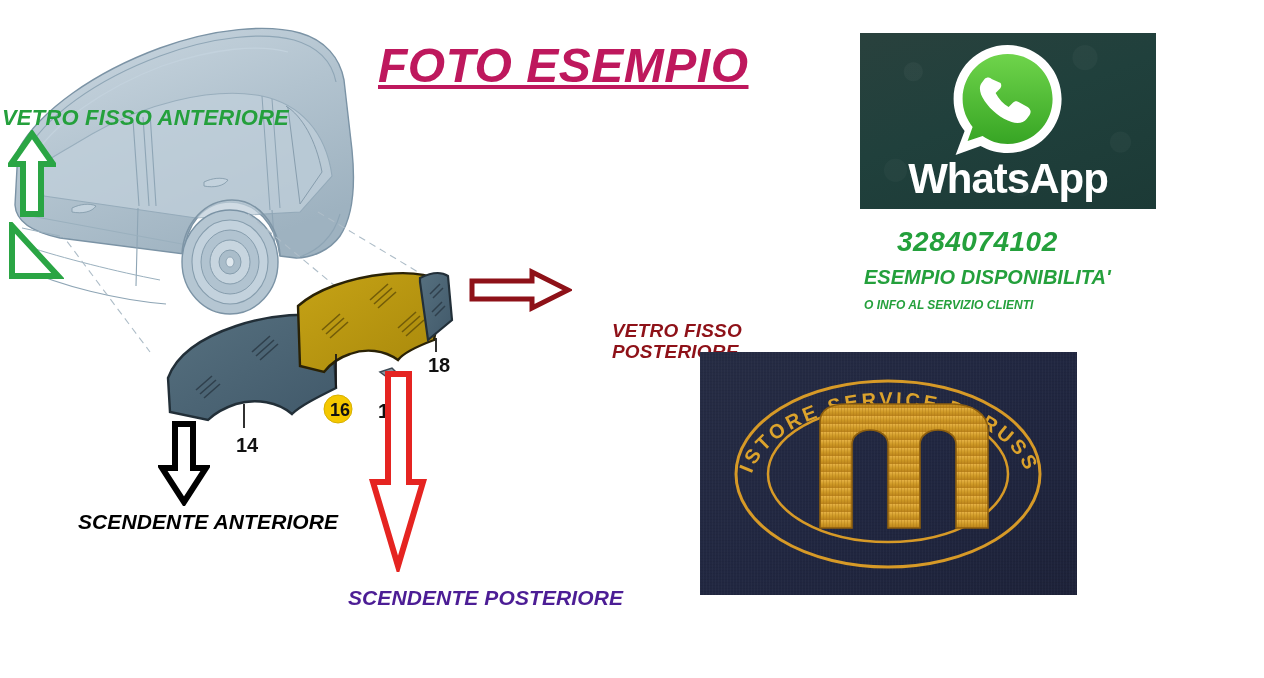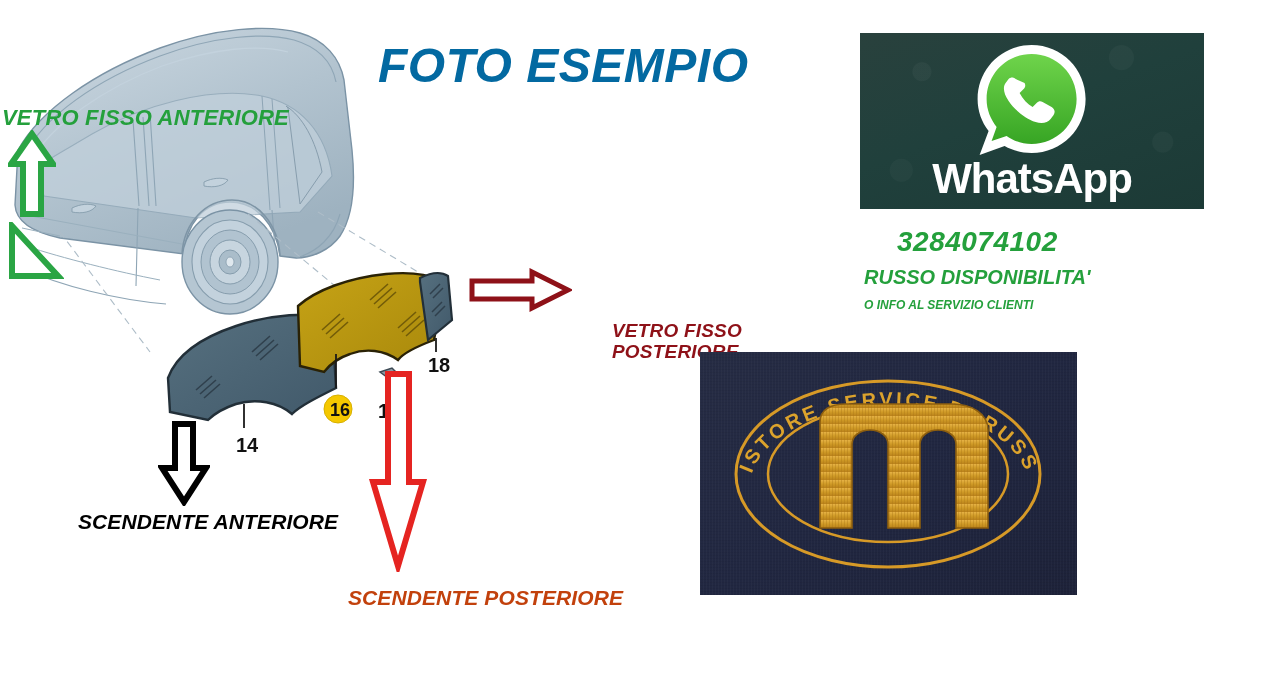--- a/index.html
+++ b/index.html
@@ -47,48 +47,49 @@
   }
   #label-scendente-anteriore {
     left: 78px; top: 510px;
     font-size: 21px;
     color: #000000;
     letter-spacing: 0.1px;
   }
   #label-scendente-posteriore {
     left: 348px; top: 586px;
     font-size: 21px;
-    color: #c2410c;
+    color: #4c1d95;
     letter-spacing: 0.1px;
   }
   #page-title {
     position: absolute;
     left: 378px; top: 38px;
     font-size: 48px;
     font-weight: bold;
     font-style: italic;
-    color: #0369a1;
+    color: #be185d;
     letter-spacing: 0.5px;
     font-family: "Liberation Sans", sans-serif;
     white-space: pre;
+    text-decoration: underline;
   }
 
   
   .arrow-svg { position: absolute; }
   #arrow-up-green      { left: 8px;   top: 130px; }
   #triangle-green      { left: 6px;   top: 222px; }
   #arrow-right-red     { left: 468px; top: 268px; }
   #arrow-down-black    { left: 158px; top: 420px; }
   #arrow-down-red      { left: 368px; top: 370px; }
 
   
   #whatsapp-box {
     position: absolute;
     left: 860px; top: 33px;
-    width: 344px; height: 176px;
+    width: 296px; height: 176px;
     background:
       radial-gradient(circle at 18% 22%, rgba(255,255,255,.035) 0 9px, transparent 10px),
       radial-gradient(circle at 76% 14%, rgba(255,255,255,.03) 0 12px, transparent 13px),
       radial-gradient(circle at 88% 62%, rgba(255,255,255,.03) 0 10px, transparent 11px),
       radial-gradient(circle at 12% 78%, rgba(255,255,255,.028) 0 11px, transparent 12px),
       radial-gradient(circle at 55% 88%, rgba(255,255,255,.025) 0 8px, transparent 9px),
       linear-gradient(160deg, #29413d 0%, #20403c 45%, #1c3a36 100%);
     overflow: hidden;
   }
   #whatsapp-wordmark {
@@ -301,21 +302,21 @@
 
       <path d="M46,38 C44,36 41,36 39,38 L36,42 C33,46 34,53 39,60
                C45,69 56,78 66,81 C72,83 78,82 81,78 L84,74
                C86,71 85,68 82,66 L73,61 C71,60 69,60 67,62 L63,66
                C58,63 53,58 50,52 L54,48 C56,46 56,44 55,42 Z" fill="#ffffff"></path>
     </svg>
     <div id="whatsapp-wordmark">WhatsApp</div>
   </div>
 
   <div class="contact-line" id="phone-number">3284074102</div>
-  <div class="contact-line" id="contact-line-1">RUSSO DISPONIBILITA'</div>
+  <div class="contact-line" id="contact-line-1">ESEMPIO DISPONIBILITA'</div>
   <div class="contact-line" id="contact-line-2">O INFO AL SERVIZIO CLIENTI</div>
 
   <div id="brand-logo-box">
     <svg id="brand-logo-svg" width="377" height="243" viewBox="0 0 377 243" xmlns="http://www.w3.org/2000/svg">
       <defs>
         <path id="ringPath" d="M 188,212 A 152,92 0 1 1 188.5,212"></path>
         <path id="ringTextPath" d="M 50,128 A 140,84 0 0 1 328,128"></path>
         <path id="ringTextPathBottom" d="M 72,140 A 118,68 0 0 0 306,140"></path>
         <linearGradient id="goldWood" x1="0" y1="0" x2="0" y2="1">
           <stop offset="0%" stop-color="#e6b245"></stop>

